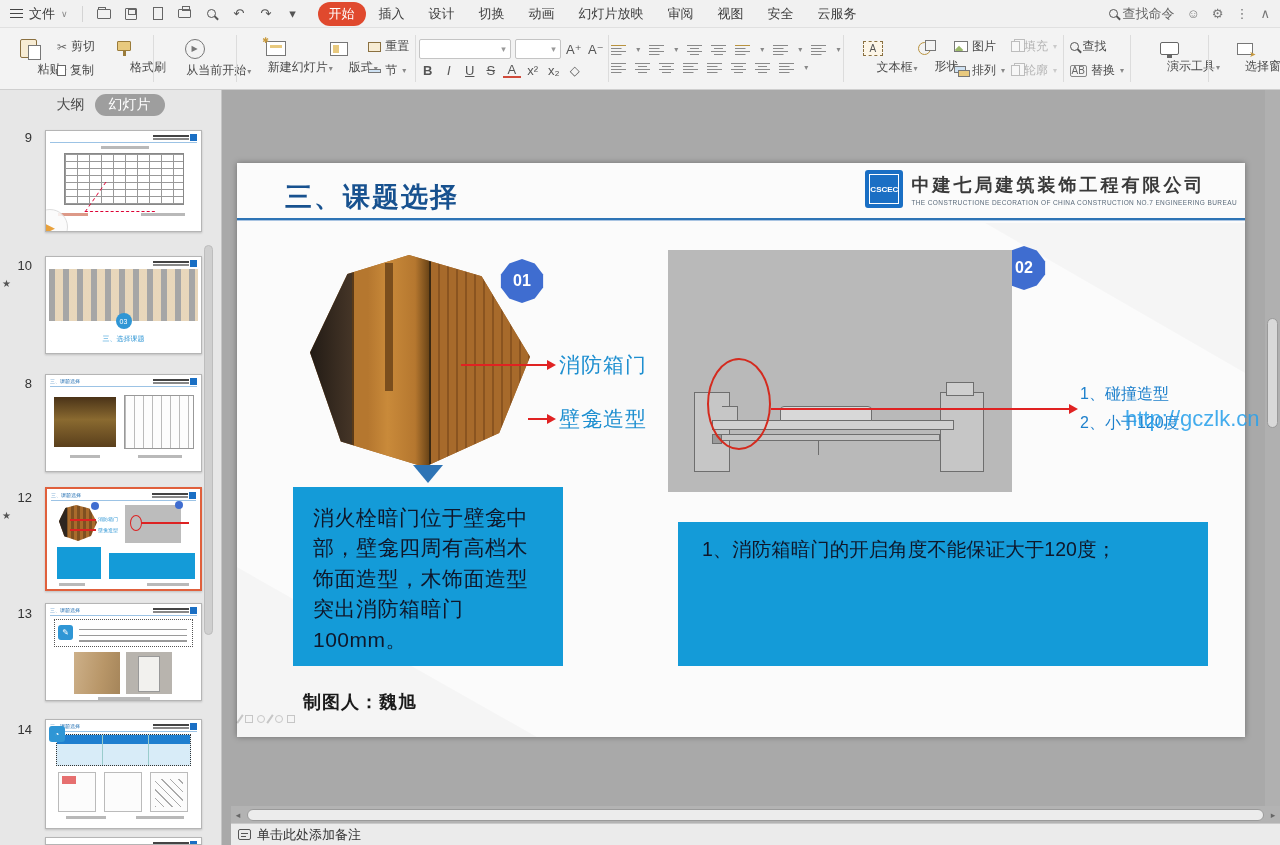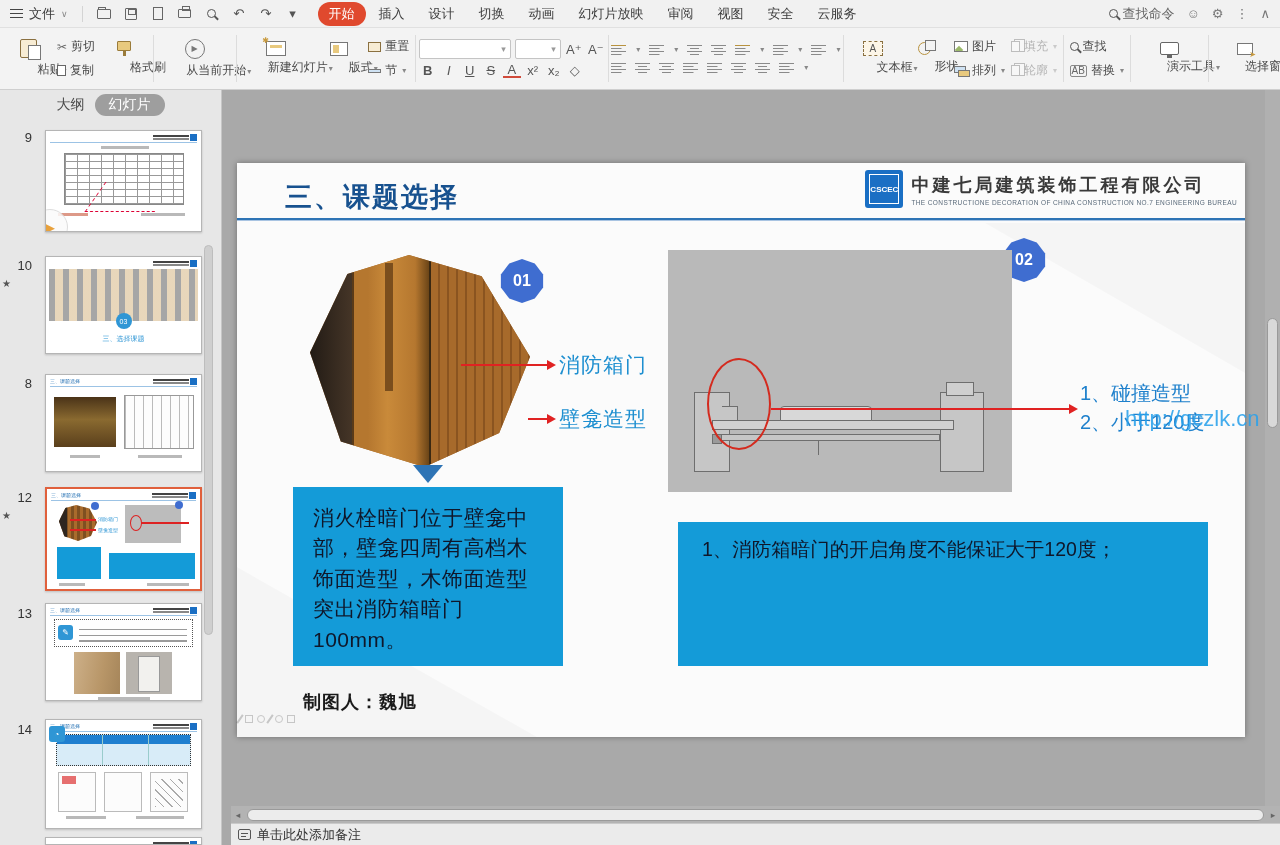--- a/index.html
+++ b/index.html
@@ -172,21 +172,21 @@
   .s-lab { position:absolute; font-size:21px; color:#1e8fd0; letter-spacing:1px; }
   .tri-down { position:absolute; left:176px; top:302px; width:0; height:0; border-left:15px solid transparent; border-right:15px solid transparent; border-top:18px solid #2e74b5; }
   .bluebox { position:absolute; background:#149bd8; color:#0f172a; }
   .box1 { left:56px; top:324px; width:270px; height:179px; font-size:21px; line-height:1.45; padding:16px 14px 0 20px; letter-spacing:.5px; }
   .box2 { left:441px; top:359px; width:530px; height:144px; font-size:19.5px; line-height:1.42; padding:14px 18px 0 24px; }
   .drawing { position:absolute; left:431px; top:87px; width:344px; height:242px; background:#b9b9b9; }
   .cadrect { position:absolute; border:1px solid #6e6e6e; background:#c6c6c6; }
   .cadline { position:absolute; background:#6e6e6e; }
   .ellipse { position:absolute; left:39px; top:108px; width:64px; height:92px; border:2px solid #d42a1e; border-radius:50%; }
   .d-label { position:absolute; left:0; right:0; bottom:8px; text-align:center; font-size:17px; color:#2b2b2b; letter-spacing:2px; }
-  .callout { position:absolute; left:843px; top:216px; font-size:20px; color:#1e80cc; line-height:29px; white-space:nowrap; }
+  .callout { position:absolute; left:843px; top:216px; font-size:16px; color:#1e80cc; line-height:29px; white-space:nowrap; }
   .watermark { position:absolute; left:888px; top:243px; font-size:22px; color:rgba(41,160,235,.88); white-space:nowrap; z-index:5; }
   .s-author { position:absolute; left:66px; top:527px; font-size:18px; color:#1a1a1a; font-weight:bold; letter-spacing:1px; }
   .s-date { position:absolute; right:53px; top:531px; font-size:18px; color:#1a1a1a; font-weight:bold; letter-spacing:1px; }
   .annot { position:absolute; left:2px; top:551px; display:flex; gap:4px; opacity:.22; align-items:center; }
   .annot .a { width:8px; height:8px; border:1px solid #222; }
   .annot .a.r { border-radius:50%; }
   .annot .a.p { border:none; width:2px; height:10px; background:#222; transform:rotate(35deg); }
 
   
   .hscroll { position:absolute; left:231px; top:806px; width:1049px; height:17px; background:#b3b3b3; display:flex; align-items:center; }
@@ -533,21 +533,21 @@
 
       <div class="s-logo">
         <span class="s-logosq">CSCEC</span>
         <span class="s-comp">
           <span class="s-compcn">中建七局建筑装饰工程有限公司</span>
           <span class="s-compen">THE CONSTRUCTIONE DECORATION OF CHINA CONSTRUCTION NO.7 ENGINEERING BUREAU</span>
         </span>
       </div>
 
       <div class="badge" style="left:263px;top:96px">01</div>
-      <div class="badge" style="left:765px;top:75px">02</div>
+      <div class="badge" style="left:765px;top:83px">02</div>
 
       <div class="photo">
         <div class="ph-dark"></div>
         <div class="ph-door"></div>
         <div class="ph-planks"></div>
       </div>
 
       <div class="arrow" style="left:224px;top:201px;width:86px"></div>
       <div class="s-lab" style="left:322px;top:188px">消防箱门</div>
       <div class="arrow" style="left:291px;top:255px;width:19px"></div>

